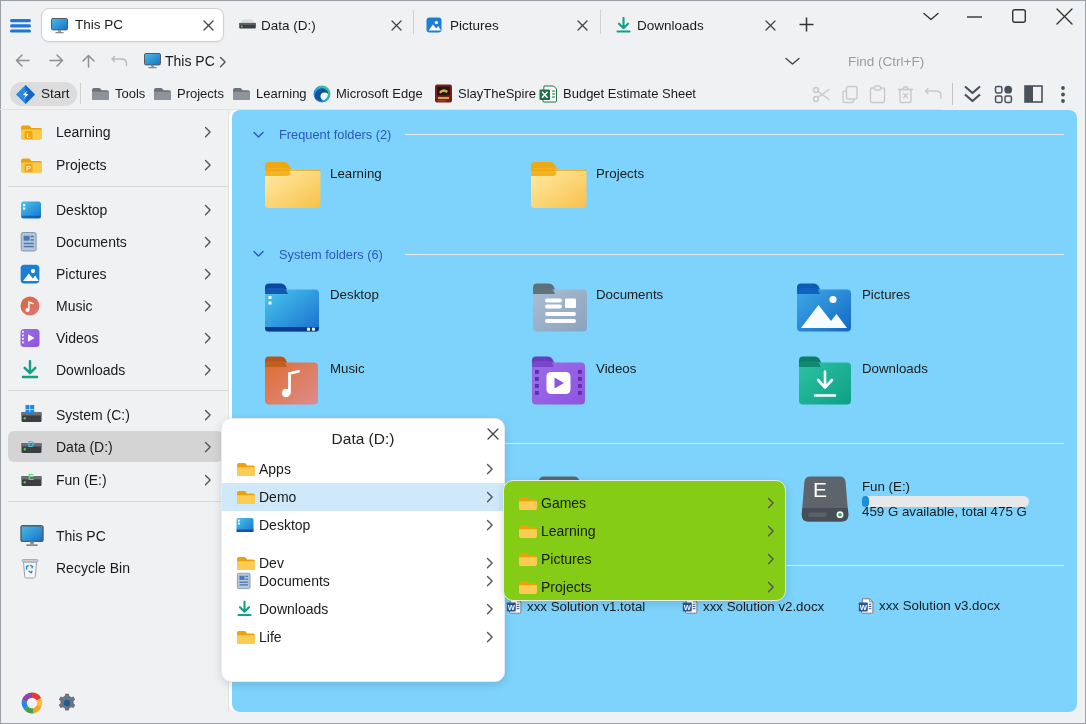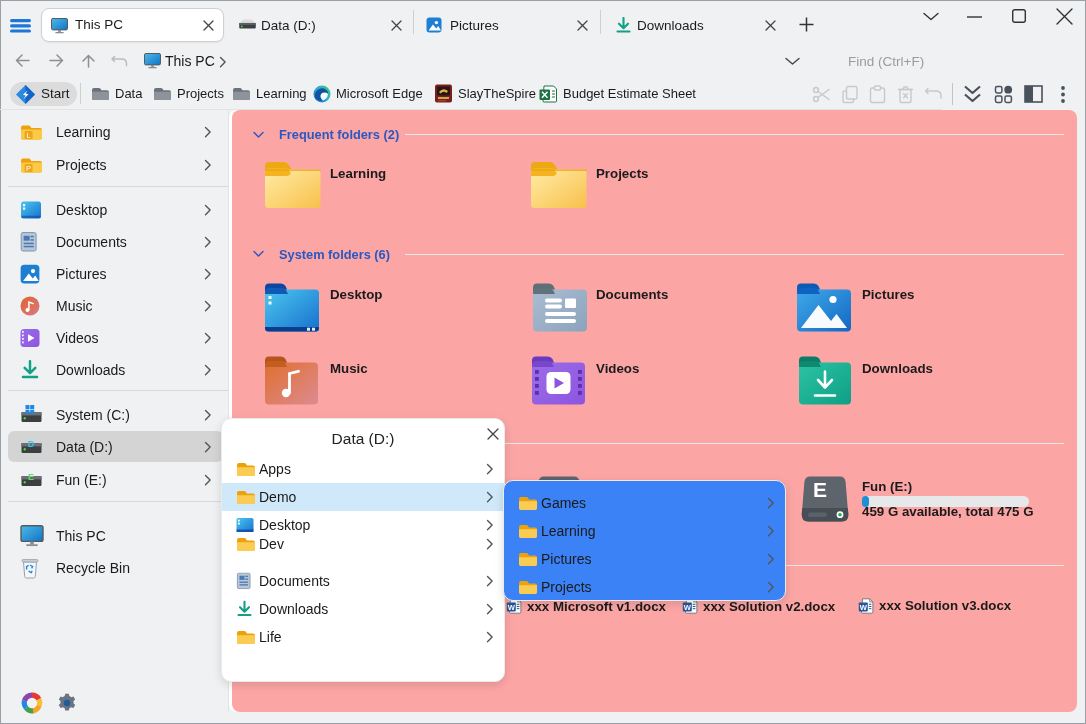--- a/index.html
+++ b/index.html
@@ -33,35 +33,35 @@
 
 
 #sidebar { position:absolute; left:0; top:110px; width:232px; height:614px; }
 .srow { position:absolute; left:0; width:232px; height:32px; }
 .srow .ic { position:absolute; left:20px; top:50%; transform:translateY(-50%); }
 .srow .lb { position:absolute; left:56px; top:50%; transform:translateY(-50%); font-size:14px; }
 .srow .ch { position:absolute; left:204px; top:50%; transform:translateY(-50%); }
 .ssep { position:absolute; left:8px; width:223px; height:1px; background:#d9d9d9; }
 
 
-#content { position:absolute; left:232px; top:110px; width:845px; height:602px; background:#fca5a5; border-radius:8px;font-weight:bold; }
+#content { position:absolute; left:232px; top:110px; width:845px; height:602px; background:#7dd3fc; border-radius:8px; }
 .sechead { position:absolute; height:18px; display:flex; align-items:center; }
 .sechead .st { font-size:12.8px; color:#2b57c0; margin-left:15px; }
 .secline { position:absolute; height:1px; background:#e8e8e8; }
 .cell-label { position:absolute; font-size:13.3px; color:#1b1b1b; }
 
 
 #popup {
   position:absolute; left:221px; top:418px; width:284px; height:264px;
   background:#fff; border-radius:10px; border:1px solid #ebebeb;
   box-shadow:0 3px 10px rgba(0,0,0,.13);
 }
 #submenu {
   position:absolute; left:503px; top:480px; width:283px; height:121px;
-  background:#3b82f6; border-radius:10px; border:1px solid #ebebeb;
+  background:#84cc16; border-radius:10px; border:1px solid #ebebeb;
   box-shadow:0 3px 10px rgba(0,0,0,.13);
   text-align:right;
 }
 .prow { position:absolute; left:0; width:100%; height:28px; }
 .prow .ic { position:absolute; left:14px; top:50%; transform:translateY(-50%); }
 .prow .lb { position:absolute; left:37px; top:50%; transform:translateY(-50%); font-size:14px; }
 .prow .ch { position:absolute; right:10px; top:50%; transform:translateY(-50%); }
 .hl { background:#cfe9fa; }
 
 svg { display:block; }
@@ -266,21 +266,21 @@
     <path d="M12.6 6.2 L8 10.8 l2.7.8 -2 3.4 4.8-4.8 -2.8-.7 z" fill="#fff"></path>
   </svg>
   <div class="abs txt" style="left:41px;top:8px;font-size:13.5px">Start</div>
   <div class="abs" style="left:80px;top:5px;width:1px;height:21px;background:#cfcfcf"></div>
 
   <div class="tbitem" style="left:91px">
     <svg width="19" height="16" viewBox="0 0 20 17">
         <path d="M1 4 q0-2 2-2 h5.2 q1.4 0 2 1.2 L11 4.6 h6 q2 0 2 2 V13 q0 2 -2 2 H3 q-2 0 -2-2 z" fill="#6d7278"></path>
         <path d="M1 6.2 h18 V13 q0 2 -2 2 H3 q-2 0 -2-2 z" fill="#8d939a"></path>
       </svg>
-    <span>Data</span>
+    <span>Tools</span>
   </div>
   <div class="tbitem" style="left:153px">
     <svg width="19" height="16" viewBox="0 0 20 17">
         <path d="M1 4 q0-2 2-2 h5.2 q1.4 0 2 1.2 L11 4.6 h6 q2 0 2 2 V13 q0 2 -2 2 H3 q-2 0 -2-2 z" fill="#6d7278"></path>
         <path d="M1 6.2 h18 V13 q0 2 -2 2 H3 q-2 0 -2-2 z" fill="#8d939a"></path>
       </svg>
     <span>Projects</span>
   </div>
   <div class="tbitem" style="left:232px">
     <svg width="19" height="16" viewBox="0 0 20 17">
@@ -679,21 +679,21 @@
   <div class="cell-label" style="left:630px;top:369px">Fun (E:)</div>
   <div class="abs" style="left:630px;top:386px;width:167px;height:11px;background:#e7e8ea;border-radius:5.5px"></div>
   <div class="abs" style="left:630px;top:386px;width:7px;height:11px;background:#1e8fd5;border-radius:4px"></div>
   <div class="cell-label" style="left:630px;top:394px">459 G available, total 475 G</div>
 
   <div class="secline" style="left:173px;top:455px;width:659px"></div>
 
   <svg class="abs" style="left:274px;top:488px" width="17" height="17" viewBox="0 0 17 17">
       <use href="#wordicon"></use>
     </svg>
-  <div class="cell-label" style="left:295px;top:489px">xxx Microsoft v1.docx</div>
+  <div class="cell-label" style="left:295px;top:489px">xxx Solution v1.total</div>
   <svg class="abs" style="left:450px;top:488px" width="17" height="17" viewBox="0 0 17 17">
       <use href="#wordicon"></use>
     </svg>
   <div class="cell-label" style="left:471px;top:489px">xxx Solution v2.docx</div>
   <svg class="abs" style="left:626px;top:488px" width="17" height="17" viewBox="0 0 17 17">
       <use href="#wordicon"></use>
     </svg>
   <div class="cell-label" style="left:647px;top:488px">xxx Solution v3.docx</div>
 </div>
 
@@ -726,21 +726,21 @@
         <rect x="0.5" y="0.5" width="17" height="14" rx="1.6" fill="url(#gdesk)"></rect>
         <rect x="2" y="2.2" width="1.8" height="1.8" fill="#fff"></rect>
         <rect x="2" y="5.2" width="1.8" height="1.8" fill="#fff"></rect>
         <rect x="0.5" y="12" width="17" height="2.5" fill="#0d47a1" opacity=".8"></rect>
       </svg>
     <div class="lb">Desktop</div>
     <svg class="ch" width="8" height="12" viewBox="0 0 8 12">
         <path d="M1.5 1.5 l4.6 4.6 L1.5 10.7" stroke="#555" stroke-width="1.4" fill="none" stroke-linecap="round" stroke-linejoin="round"></path>
       </svg>
   </div>
-  <div class="prow" style="top:111px">
+  <div class="prow" style="top:130px">
     <svg class="ic" width="20" height="16" viewBox="0 0 20 16">
         <use href="#folderS"></use>
       </svg>
     <div class="lb">Dev</div>
     <svg class="ch" width="8" height="12" viewBox="0 0 8 12">
         <path d="M1.5 1.5 l4.6 4.6 L1.5 10.7" stroke="#555" stroke-width="1.4" fill="none" stroke-linecap="round" stroke-linejoin="round"></path>
       </svg>
   </div>
   <div class="prow" style="top:147.5px">
     <svg class="ic" width="16" height="17" viewBox="0 0 16 18">

